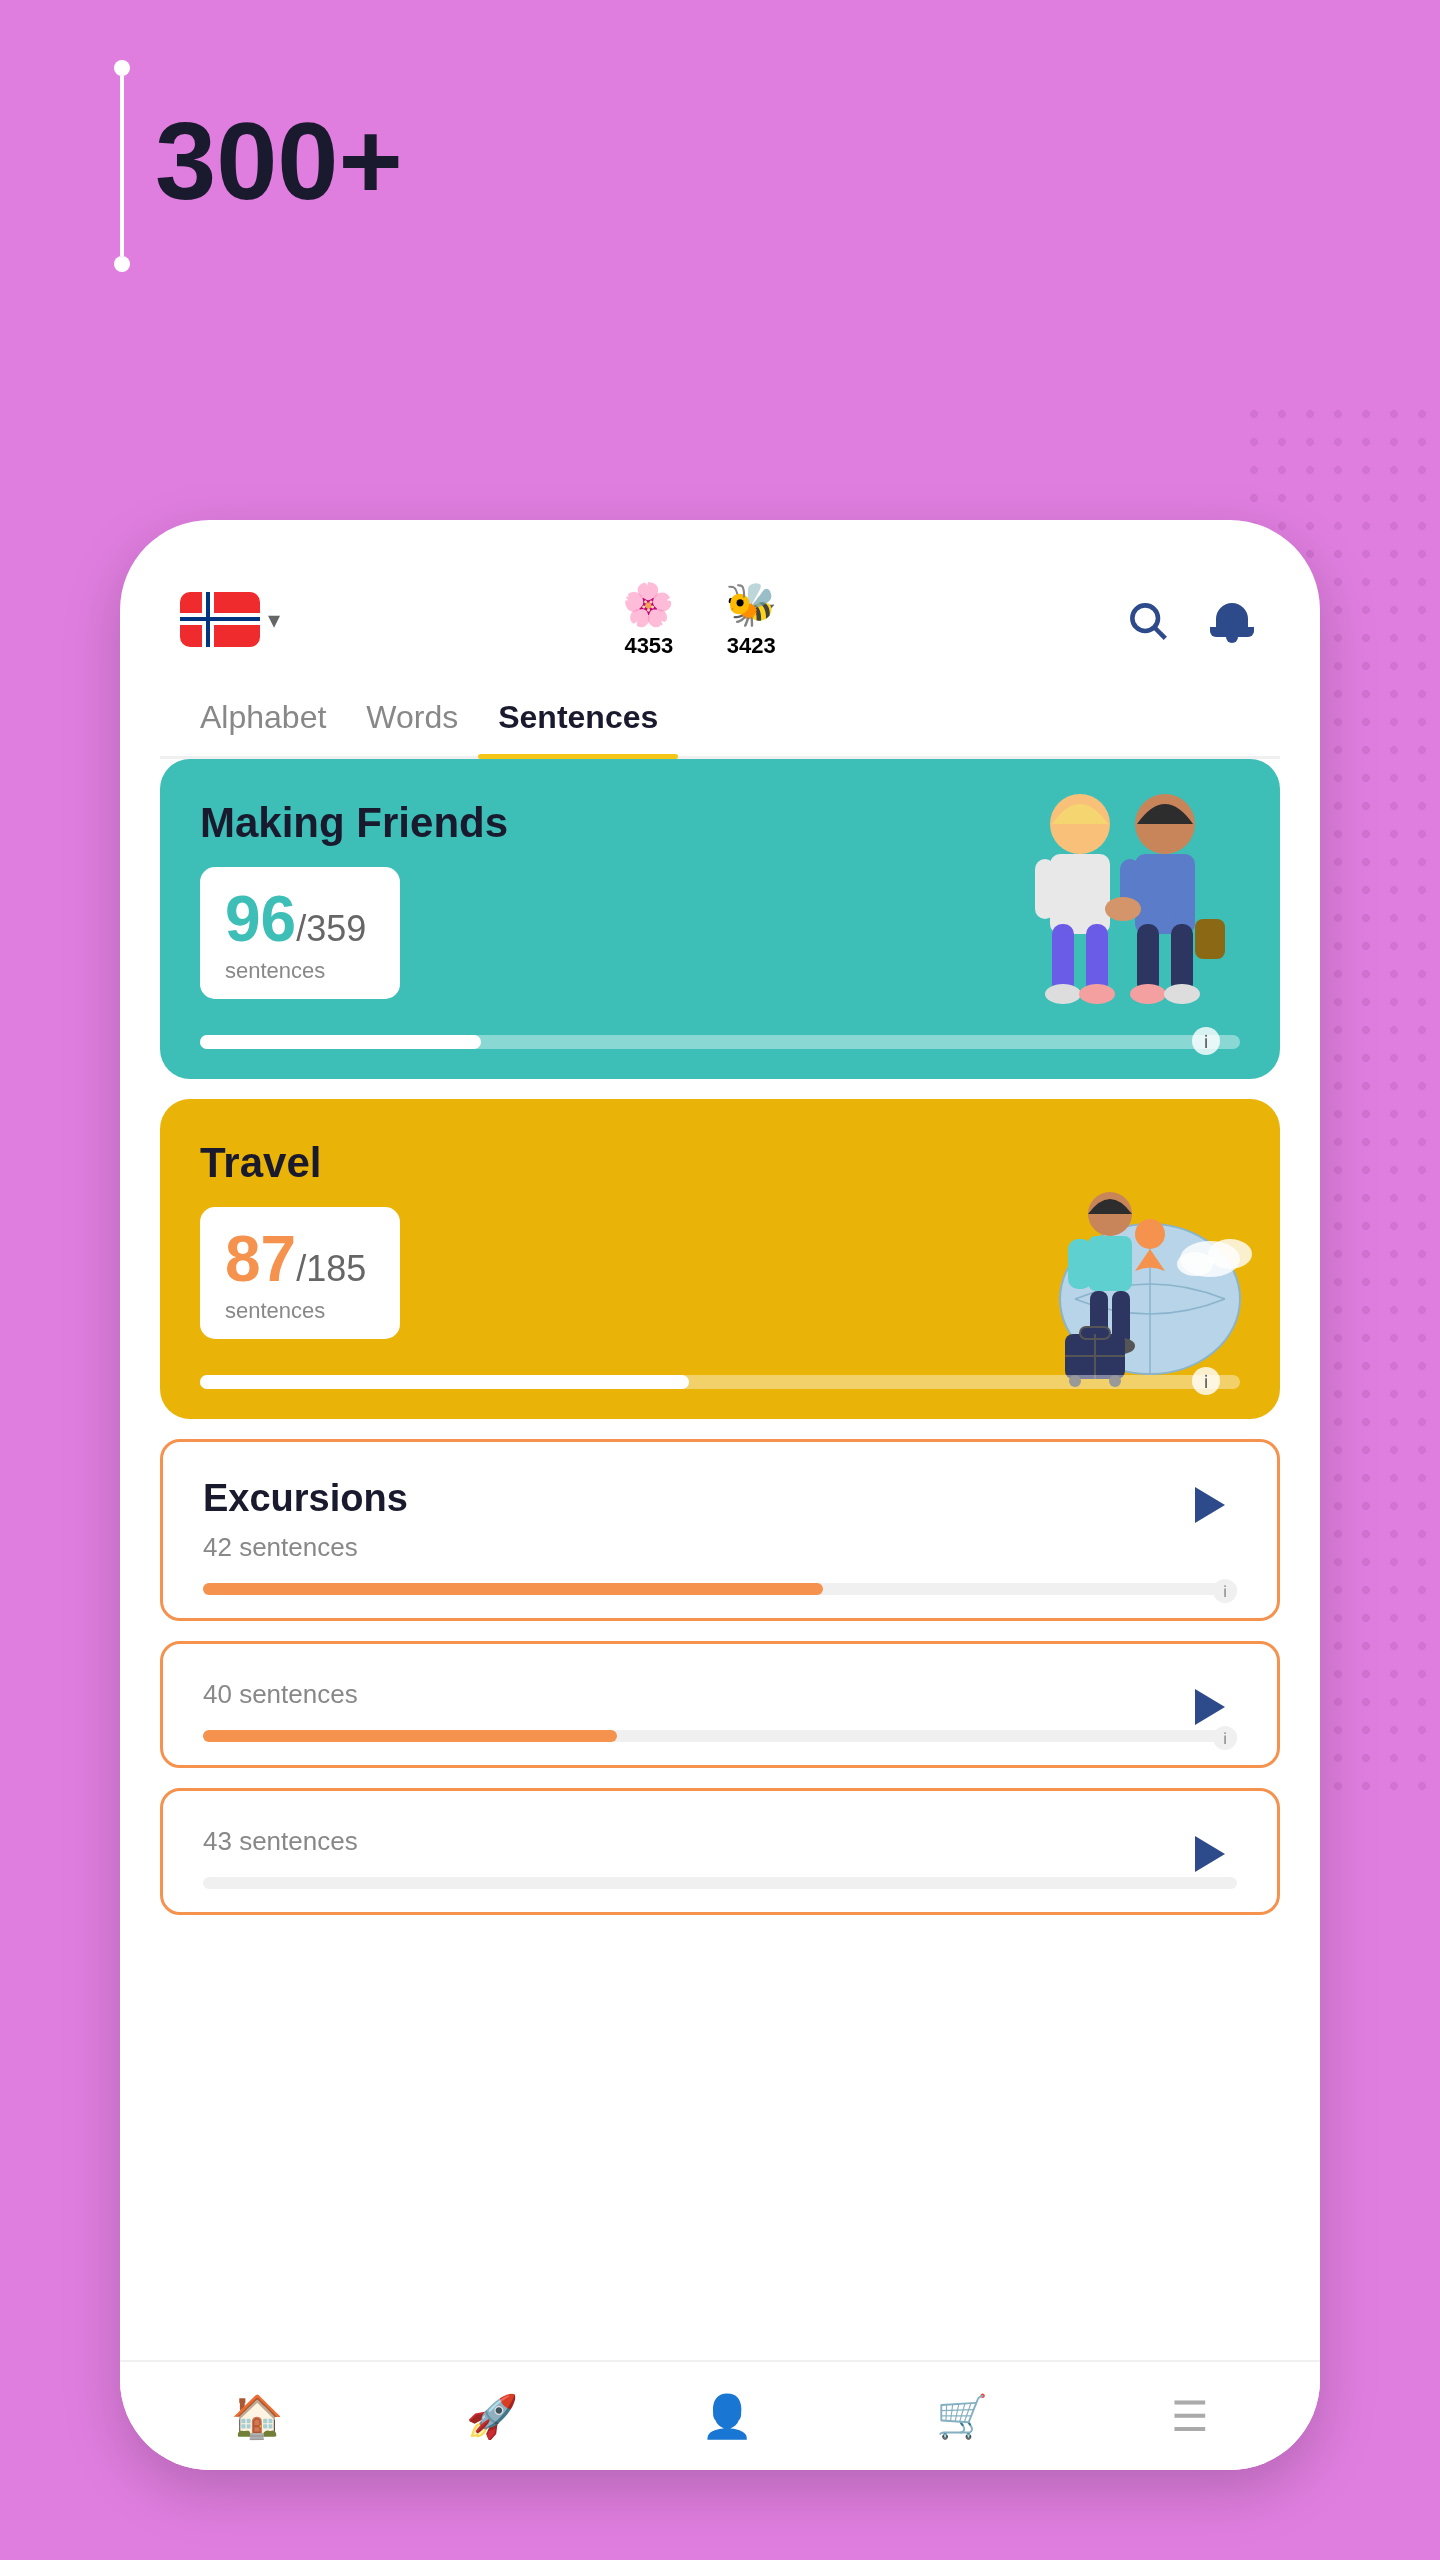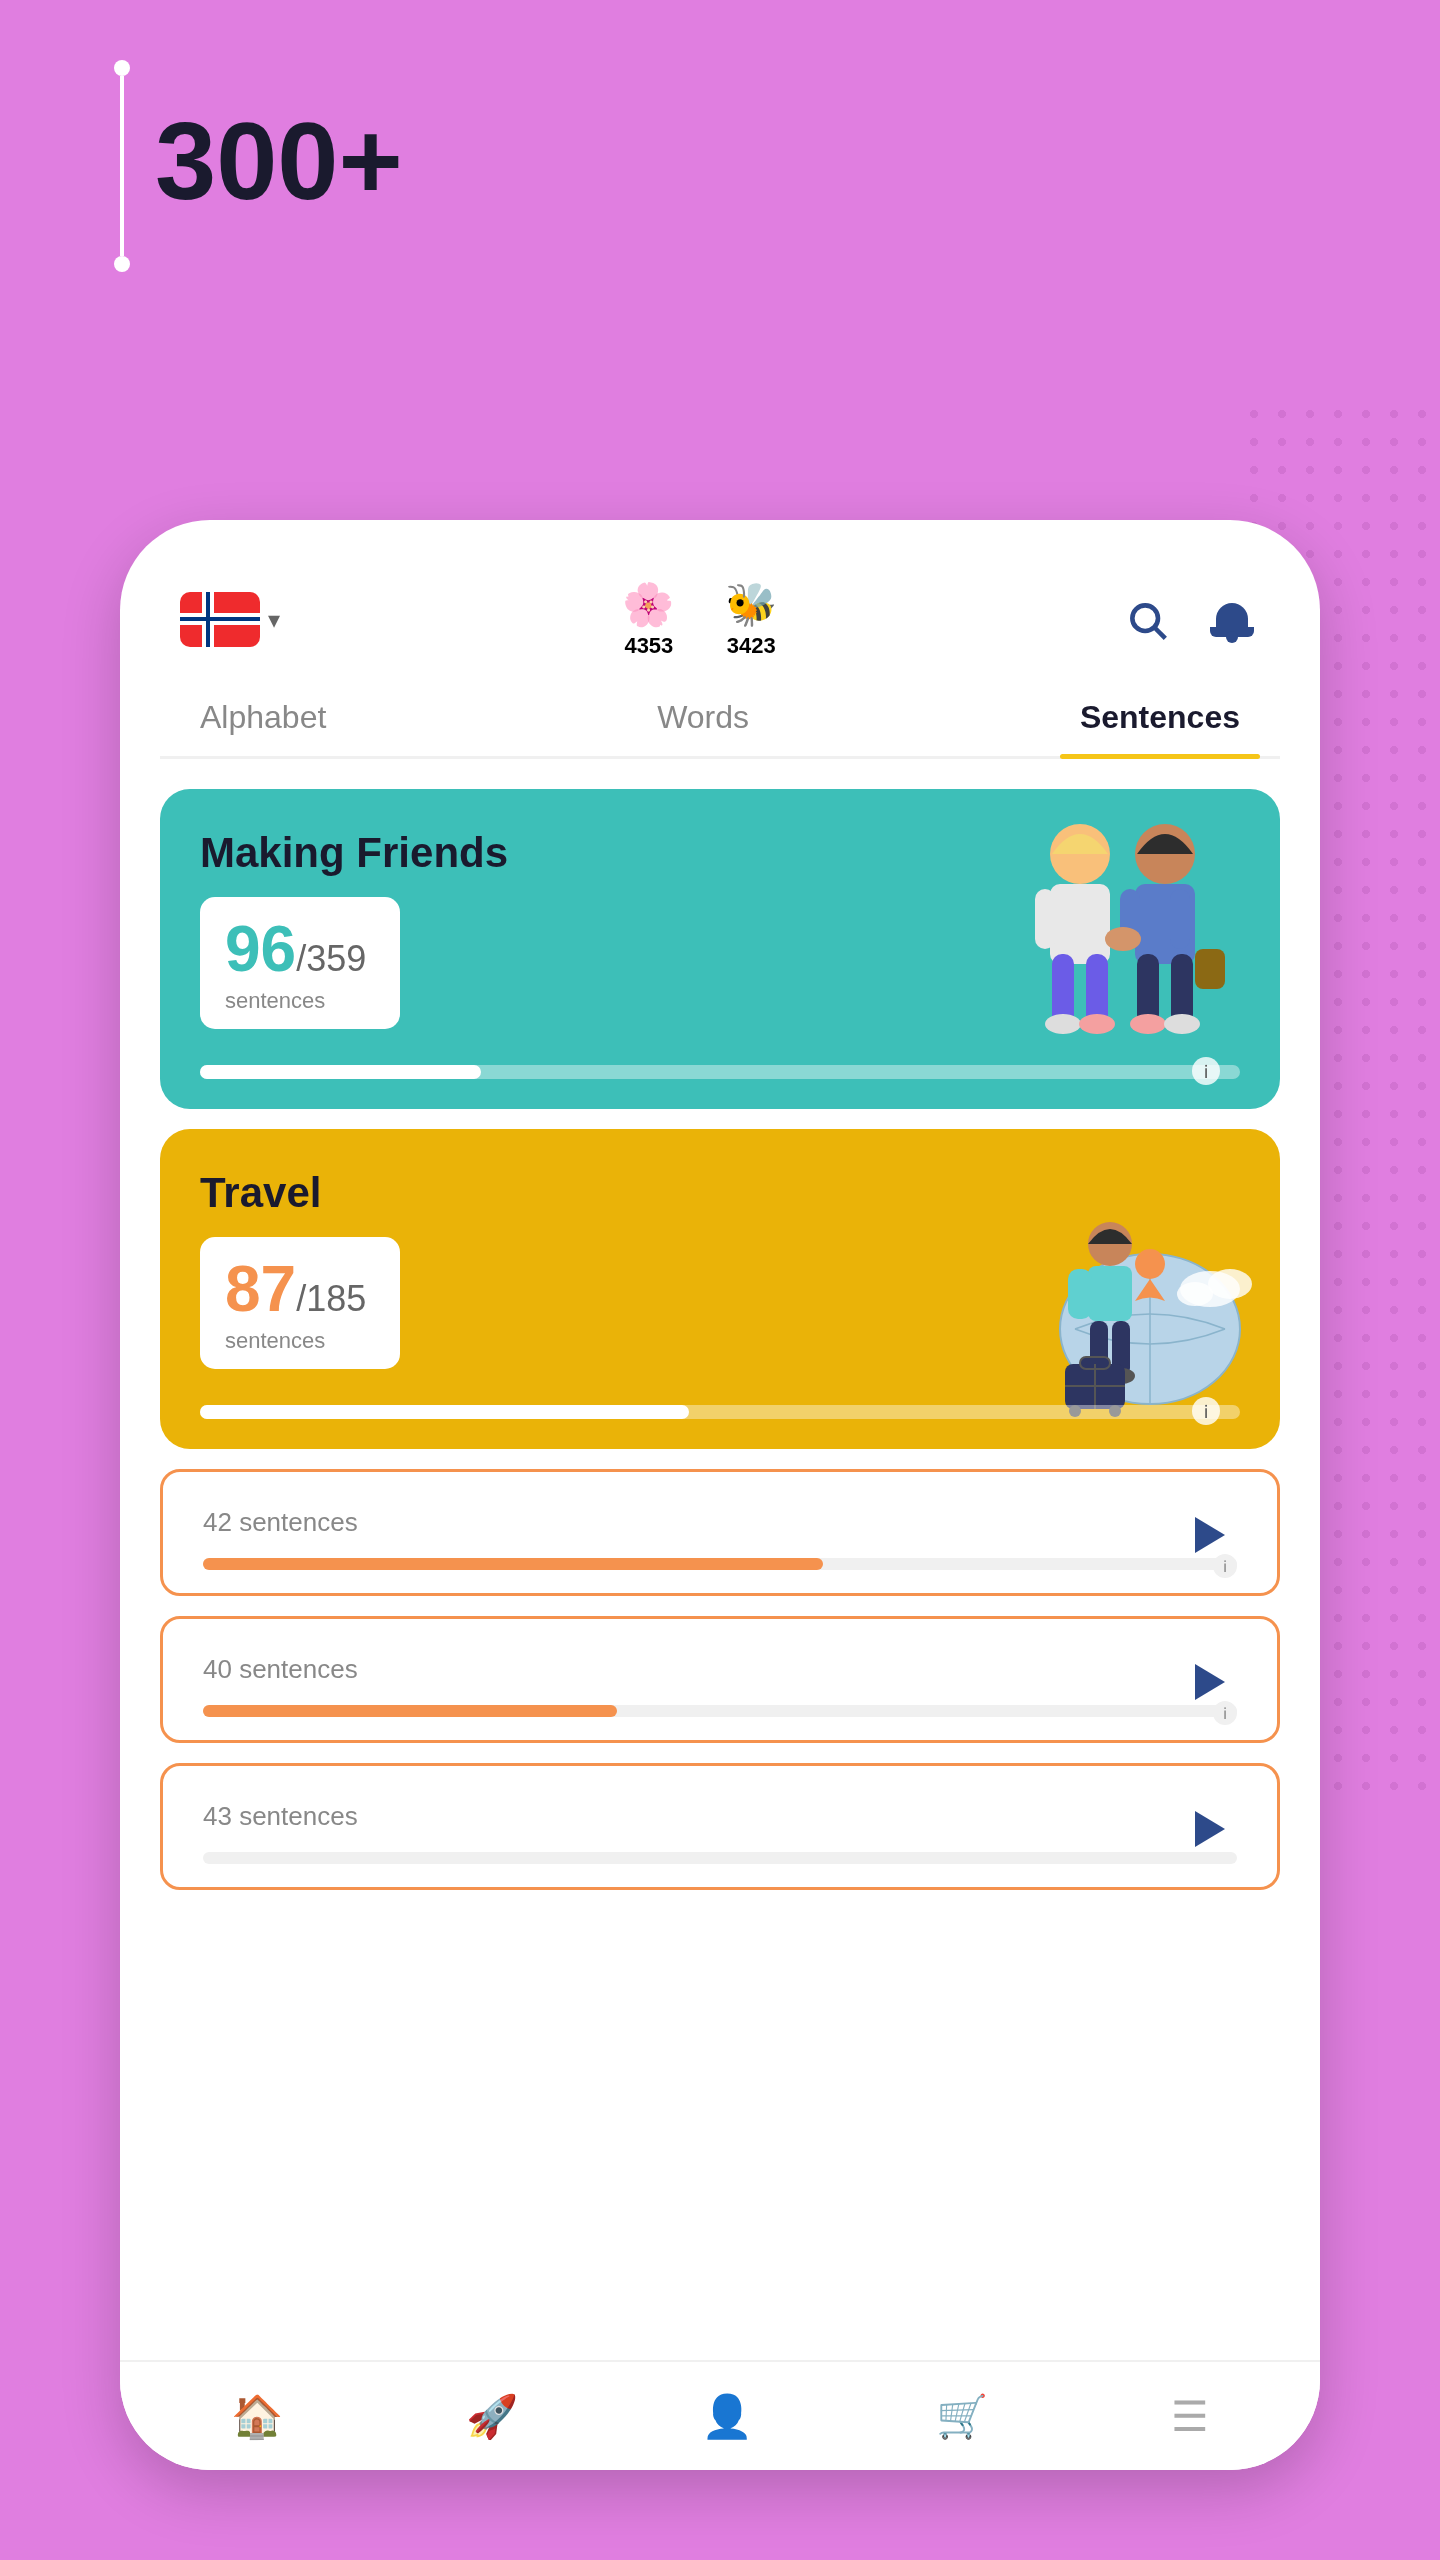--- a/index.html
+++ b/index.html
@@ -196,25 +196,23 @@
     }
 
     .search-icon-svg {
       width: 44px;
       height: 44px;
     }
 
     
     .tabs {
       display: flex;
-      justify-content: space-between;
+      justify-content: flex-start;
       padding: 10px 20px 0;
       border-bottom: 3px solid #f0f0f0;
-      margin-bottom: 30px;
-      gap: 29px;
     }
 
     .tab {
       font-size: 32px;
       padding: 10px 20px 20px;
       color: #888;
       cursor: pointer;
       position: relative;
     }
 
@@ -616,20 +614,21 @@
       <div class="progress-bar-container">
         <div class="progress-bar" style="width: 47%; background: white;"></div>
       </div>
       <div class="info-btn">ℹ</div>
     </div>
 
     <div class="card-subtopic">
       <div class="play-btn">
         <div class="play-triangle"></div>
       </div>
+      <div class="subtopic-title">Excursions</div>
       <div class="subtopic-count">42 sentences</div>
       <div class="subtopic-progress-container">
         <div class="subtopic-progress" style="width: 60%;"></div>
       </div>
       <div class="subtopic-info">ℹ</div>
     </div>
 
     <div class="card-subtopic">
       <div class="play-btn">
         <div class="play-triangle"></div>

